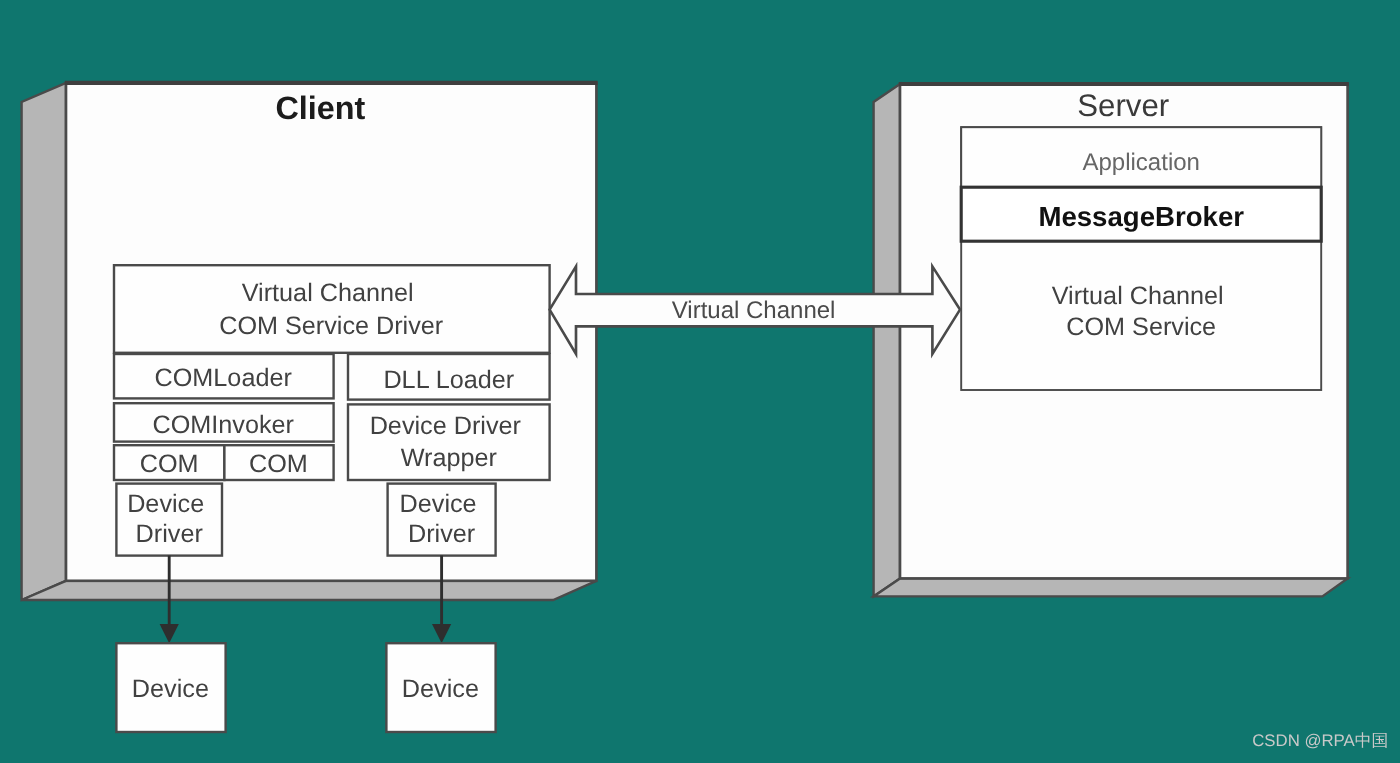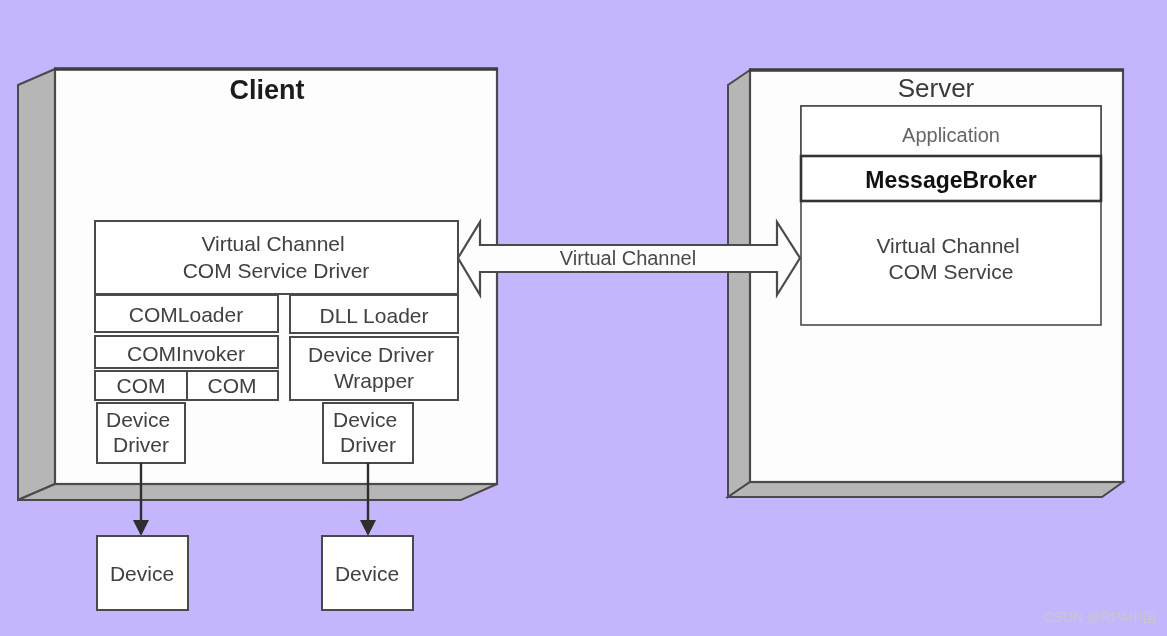--- a/index.html
+++ b/index.html
@@ -1,19 +1,19 @@
 <!DOCTYPE html>
 <html><head>
 <meta charset="utf-8">
 <style>
   html,body{margin:0;padding:0;background:#ffffff;}
   .stage{
     position:relative;
     width:1167px;height:636px;
-    background:#c4b5fd;
+    background:#0f766e;
     overflow:hidden;
     font-family:"Liberation Sans", sans-serif;
   }
   svg{display:block;}
   svg text{
     font-family:"Liberation Sans", sans-serif;
     fill:#414141;
   }
   .face{fill:#fdfdfd;stroke:#4a4a4a;stroke-width:2.2;}
   .slab{fill:#b6b6b6;stroke:#4a4a4a;stroke-width:2;stroke-linejoin:miter;}

